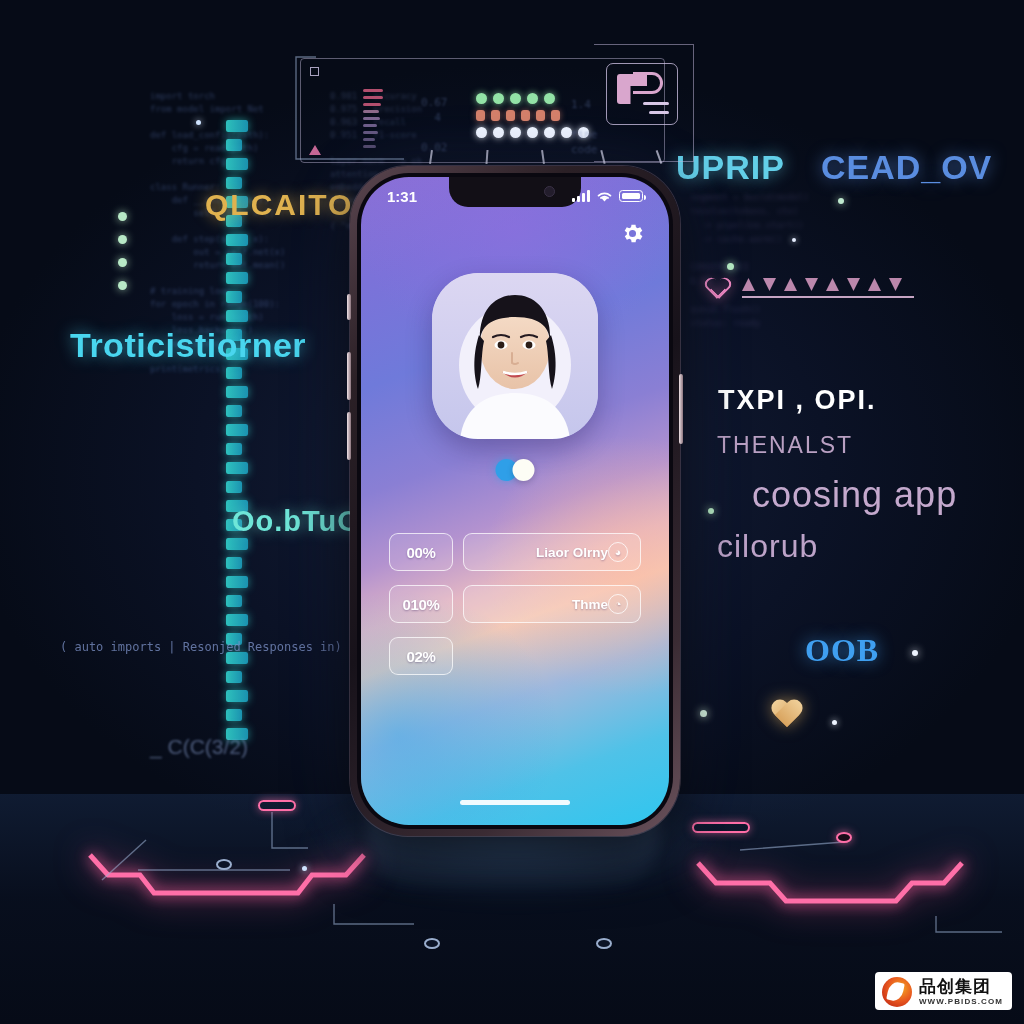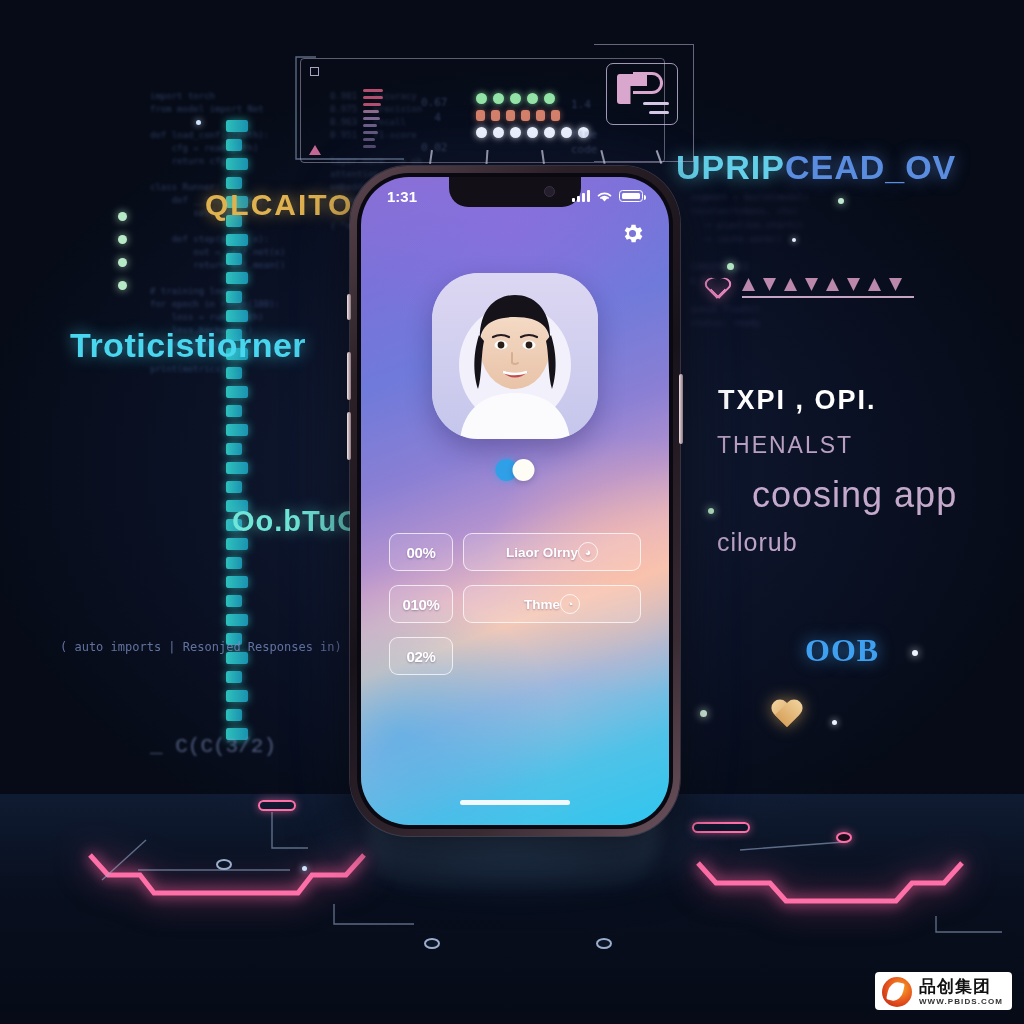--- a/index.html
+++ b/index.html
@@ -79,43 +79,43 @@
   .t-scrambled{
     left:232px; top:505px; font-size:29px; font-weight:700; letter-spacing:1px;
     color:#6fe6d8; text-shadow:0 0 14px rgba(111,230,216,.6); filter:blur(.4px);
   }
   .t-paren{
     left:60px; top:640px; font-size:12px; color:#7e93c9; opacity:.75;
     font-family:"DejaVu Sans Mono", monospace; filter:blur(.6px);
   }
   .t-brackets{
     left:150px; top:735px; font-size:21px; color:#8fa6d8; opacity:.5;
-    font-family:Liberation Mono, monospace; filter:blur(.8px);
+    font-family:Liberation Sans, sans-serif; filter:blur(.8px);
   }
 
   .t-uprip{
     left:676px; top:148px; font-size:34px; font-weight:700; letter-spacing:1px;
   }
   .t-uprip .a{ color:#63cfe8; text-shadow:0 0 16px rgba(99,207,232,.7); }
-  .t-uprip .b{ color:#5a8de0; text-shadow:0 0 16px rgba(90,141,224,.65); }
+  .t-uprip .b{ color:#5a8de0; text-shadow:0 0 16px rgba(90,141,224,.65);margin-left:36px; }
 
   .t-lutun{
     left:712px; top:338px; font-size:24px; letter-spacing:3px; color:#c6cfe8; opacity:.82;
   }
   .t-txpi{
     left:718px; top:385px; font-size:27px; font-weight:700; letter-spacing:2px; color:#ffffff;
   }
   .t-thenalst{
     left:717px; top:432px; font-size:23px; letter-spacing:2px; color:#d8b9de; opacity:.85;
   }
   .t-coosing{
     left:752px; top:474px; font-size:36px; letter-spacing:1px; color:#d9bae0; opacity:.9;
   }
   .t-cilorub{
-    left:717px; top:528px; font-size:25px; letter-spacing:1px; color:#d6b7df; opacity:.88;
+    left:717px; top:528px; font-size:32px; letter-spacing:1px; color:#d6b7df; opacity:.88;
   }
   .t-oob{
     left:805px; top:632px; font-size:32px; font-weight:700; letter-spacing:1px;
     color:#3f9ff0; text-shadow:0 0 16px rgba(63,159,240,.75);font-family:Liberation Serif, serif;
   }
 
   .r-codewall{
     position:absolute; left:690px; top:190px; width:230px; height:520px;
     opacity:.22; filter:blur(1.9px);
     font-family:"DejaVu Sans Mono", monospace; font-size:9px; line-height:14px;
@@ -324,21 +324,21 @@
     width:64px; height:38px; flex:0 0 64px;
     border:1.4px solid rgba(255,255,255,.72); border-radius:9px;
     background:rgba(255,255,255,.10);
     display:flex; align-items:center; justify-content:center;
     color:#fff; font-size:15px; font-weight:700; letter-spacing:-.3px;
     text-shadow:0 1px 2px rgba(50,30,90,.35);
   }
   .item{
     flex:1; height:38px; border:1.4px solid rgba(255,255,255,.72); border-radius:9px;
     background:rgba(255,255,255,.13);
-    display:flex; align-items:center; justify-content:center;
+    display:flex; align-items:center; justify-content:flex-end;
     padding:16px 12px; color:#fff; font-size:13.5px; font-weight:700;
     text-shadow:0 1px 2px rgba(50,30,90,.35);
   }
   .item .ico{
     width:20px; height:20px; border-radius:50%;
     border:1.4px solid rgba(255,255,255,.85);
     display:flex; align-items:center; justify-content:center;
     font-size:11px; font-weight:700; opacity:.92;
   }
 

